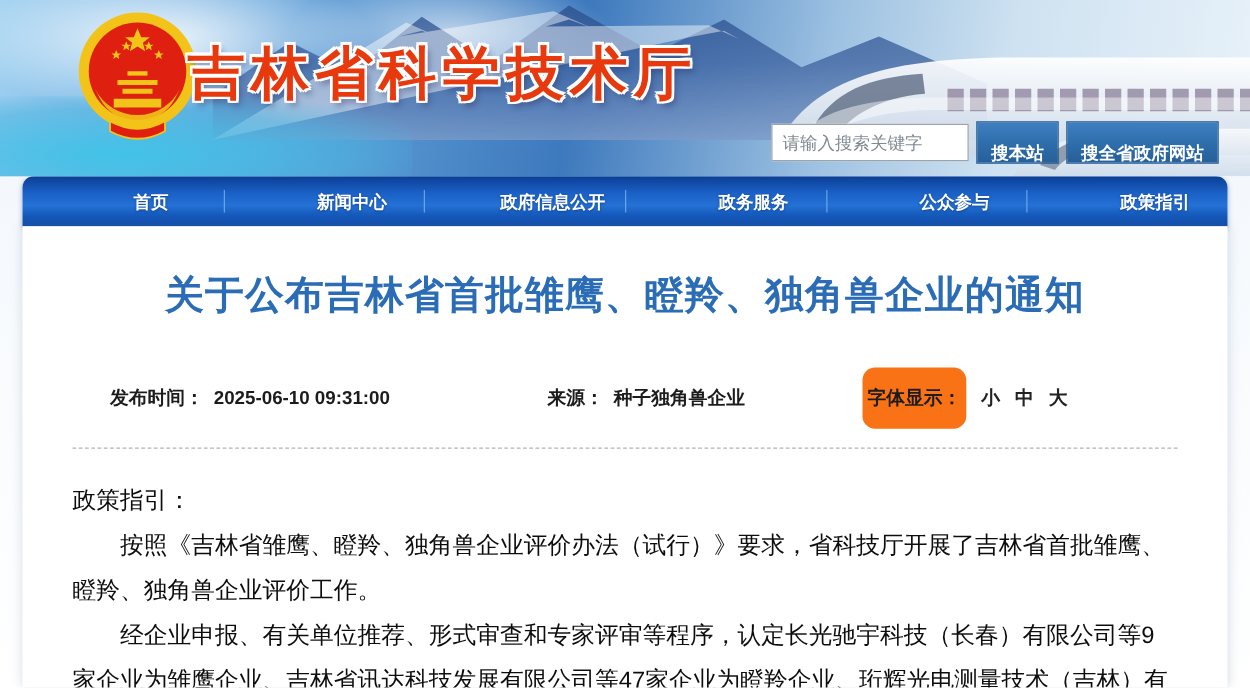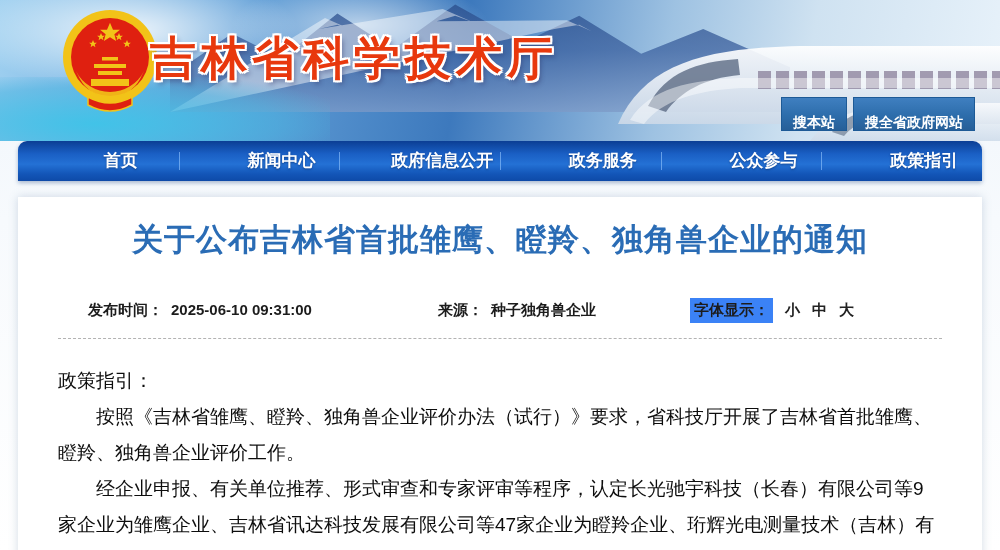--- a/index.html
+++ b/index.html
@@ -70,48 +70,48 @@
 
   
   .nav {
     margin: 0 18px; height: 40px; display: flex;
     border-radius: 9px 9px 0 0; overflow: hidden;
     background: linear-gradient(180deg, #0b3e94 0%, #1a5fc4 32%, #2471d5 58%, #1356b8 82%, #0e4aa8 100%);
     box-shadow: 0 2px 4px rgba(20,60,120,.35);
   }
   .nav-item {
     flex: 1; position: relative; text-align: center; line-height: 40px;
-    color: #ffffff; font-size: 17px; font-weight: bold; cursor: pointer;
+    color: #ffffff; font-size: 14px; font-weight: bold; cursor: pointer;
     text-decoration: none; text-shadow: 0 1px 2px rgba(0,30,80,.5); padding-left: 45px;
   }
   .nav-item + .nav-item::before {
     content: ""; position: absolute; left: 0; top: 11px; height: 18px; width: 1px;
     background: rgba(150, 200, 255, .6);
   }
 
   
   .content {
     margin: 0 18px; height: 369px; background: #ffffff;
     padding: 0 40px; box-shadow: 0 0 9px rgba(96,125,163,.28);
     position: relative;
   }
   .article-title {
-    margin: 16px; padding-top: 22px; text-align: center;
+    margin: 0; padding-top: 34px; text-align: center;
     font-size: 31px; font-weight: bold; color: #2a6cb5; letter-spacing: 1px;
   }
   .meta-row {
     margin-top: 37px; padding: 0 30px; display: flex; align-items: center;
     font-size: 15px; font-weight: bold; color: #1c1c1c; justify-content: center;
   }
   .meta-pub { width: 350px; white-space: nowrap; }
   .meta-pub .val { margin-left: 8px; }
   .meta-src { flex: 1; white-space: nowrap; }
   .meta-src .val { margin-left: 8px; }
   .meta-font { display: flex; align-items: center; margin-right: 58px; white-space: nowrap; }
-  .font-label { background: #3b82f6; padding: 3px 4px; }
+  .font-label { background: #f97316; padding: 15px 4px; border-radius: 10px; }
   .font-size-link {
     margin-left: 12px; color: #222; text-decoration: none; font-weight: bold;
     cursor: pointer; font-size: 15px;
   }
   .dashed-sep { border: none; border-top: 1px dashed #b3b3b3; margin: 15px 0 0 0; }
 
   .article-body { margin-top: 24px; font-size: 19px; line-height: 36px; color: #0d0d0d; }
   .article-body p { margin: 0; }
   .article-body p.indent { text-indent: 2em; }
 </style>
@@ -152,20 +152,21 @@
     <rect x="34" y="55" width="32" height="4" fill="#f2c318"></rect>
     <rect x="38" y="62" width="24" height="4" fill="#f2c318"></rect>
     <rect x="31" y="70" width="38" height="7" fill="#f2c318"></rect>
     <path d="M16,62 A38,38 0 0 0 84,62 L80,70 A34,34 0 0 1 20,70 Z" fill="#f2c318" opacity="0.9"></path>
     <path d="M28,88 Q50,100 72,88 L72,96 Q50,108 28,96 Z" fill="#df2010" stroke="#f2c318" stroke-width="1.5"></path>
   </svg>
 
   <div class="site-title">吉林省科学技术厅</div>
 
   <div class="search-bar">
+    <input class="search-input" type="text" placeholder="请输入搜索关键字" style="">
     <button class="search-btn">搜本站</button>
     <button class="search-btn">搜全省政府网站</button>
   </div>
 </div>
 
 <div class="nav">
   <a class="nav-item">首页</a>
   <a class="nav-item">新闻中心</a>
   <a class="nav-item">政府信息公开</a>
   <a class="nav-item">政务服务</a>

